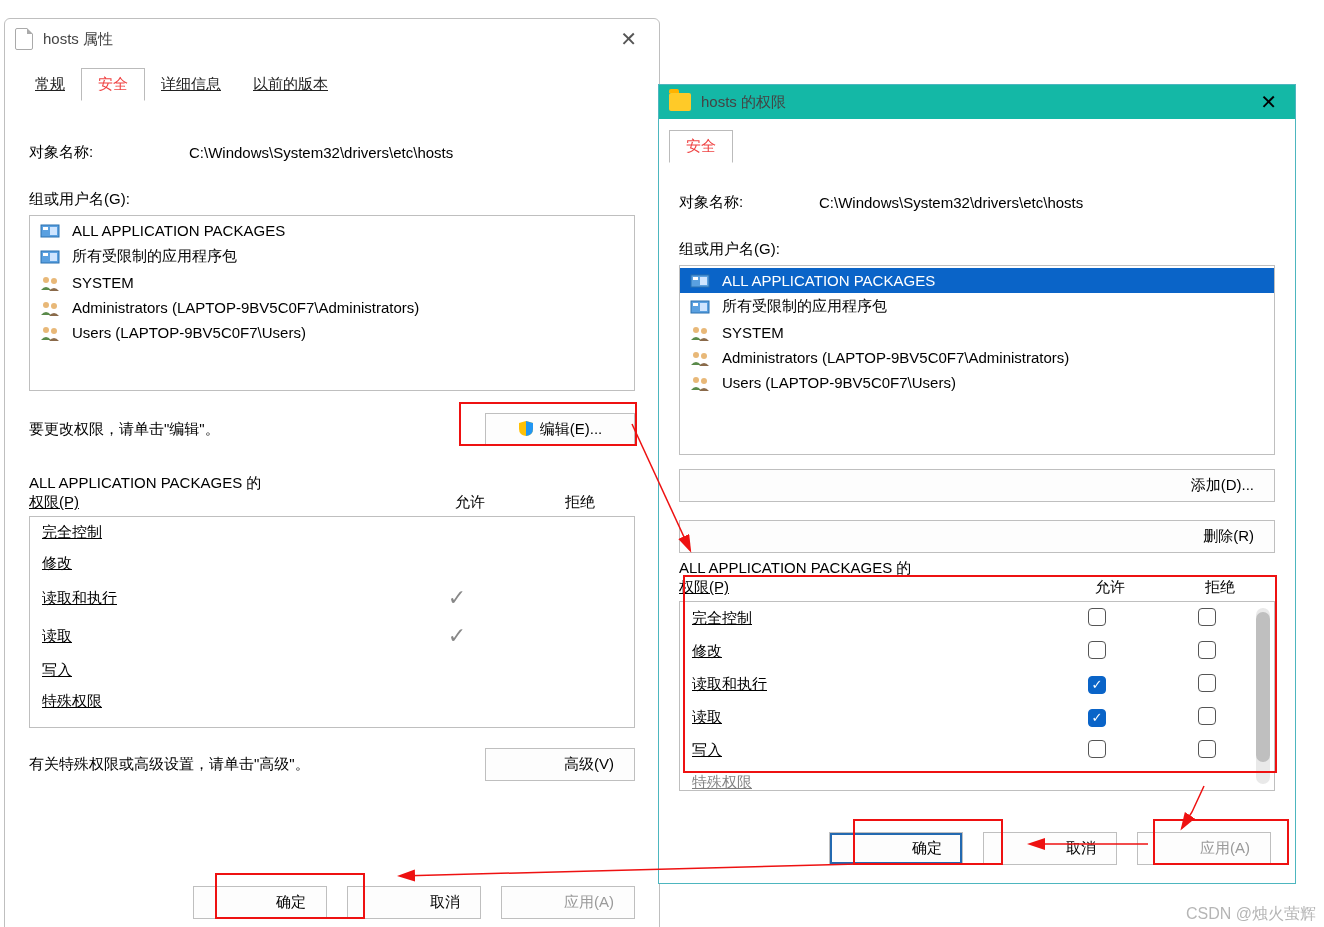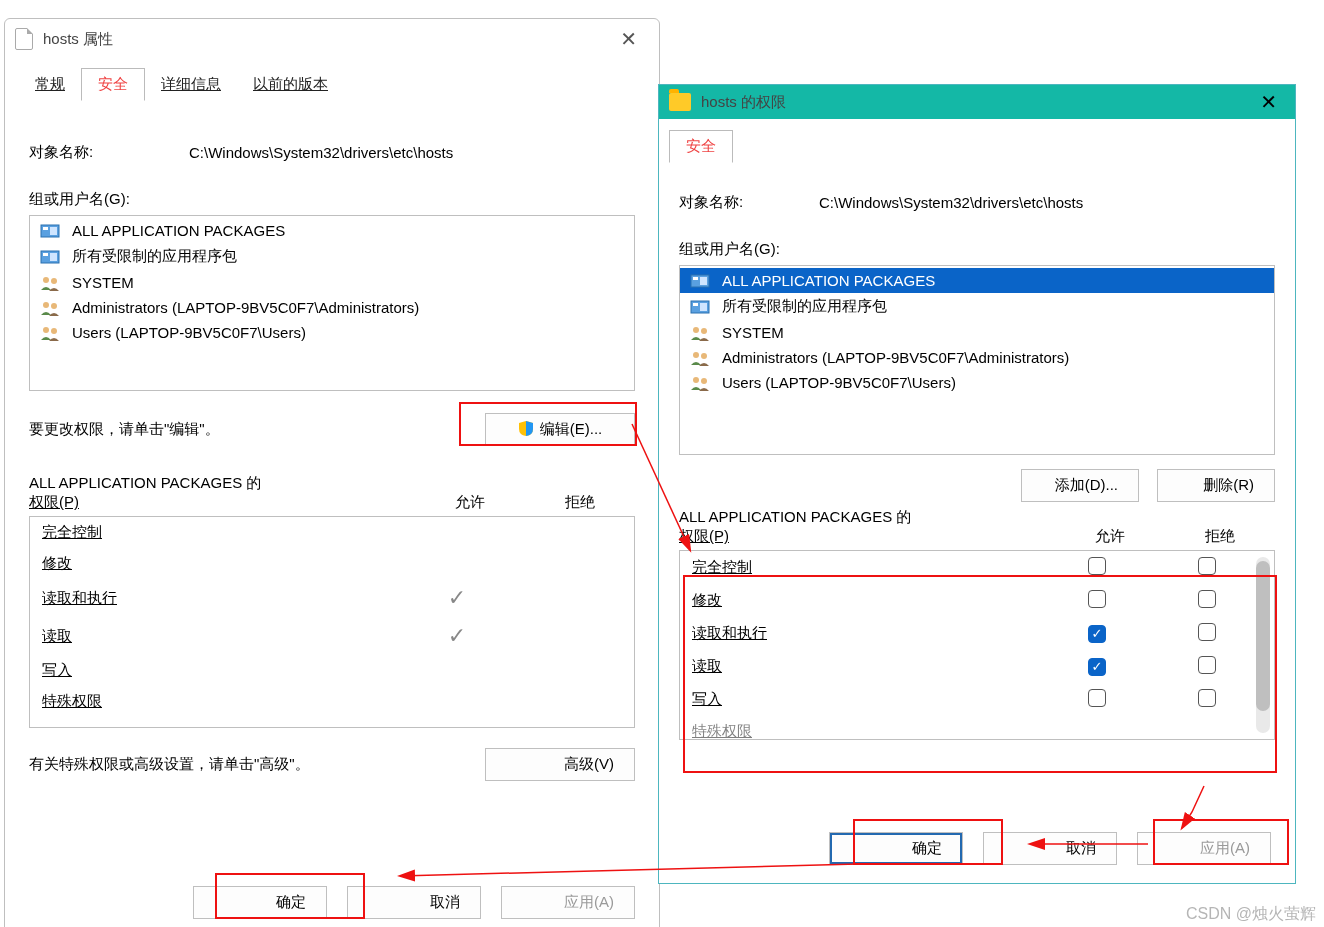--- a/index.html
+++ b/index.html
@@ -264,21 +264,21 @@
             <svg width="20" height="16">
               <circle cx="6" cy="5" r="3" fill="#e8b878"></circle>
               <path d="M1 15 Q6 9 11 15" fill="#5a8a4a"></path>
               <circle cx="14" cy="6" r="3" fill="#e8b878"></circle>
               <path d="M9 16 Q14 10 19 16" fill="#8a6a4a"></path>
             </svg>
           </span>
           <span>Users (LAPTOP-9BV5C0F7\Users)</span>
         </div>
     </div>
-    <div style="display:flex;justify-content:flex-end;gap:18px;margin-top:14px;">
+    <div style="display:flex;justify-content:flex-end;gap:18px;margin-top:14px;flex-direction:column;">
       <button class="btn" style="min-width:118px;">添加(D)...</button>
       <button class="btn" style="min-width:118px;">删除(R)</button>
     </div>
 
     <div style="margin-top:6px;">
       <div>ALL APPLICATION PACKAGES 的</div>
       <div class="pghead" style="padding:0;">
         <div class="h1">权限(P)</div>
         <div class="hc">允许</div>
         <div class="hc">拒绝</div>

